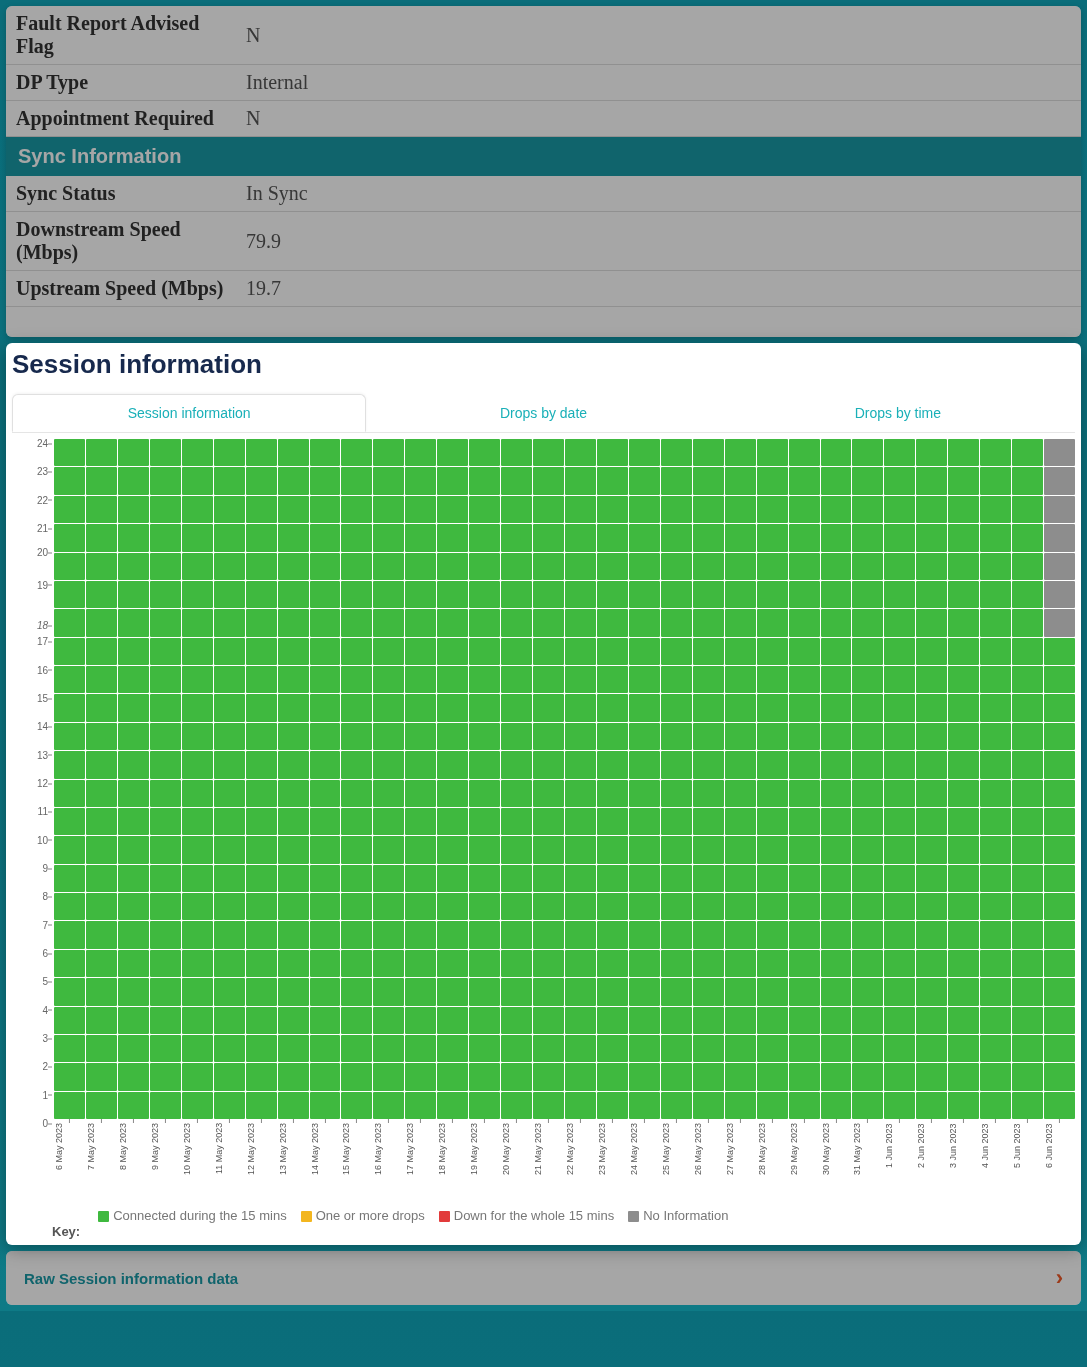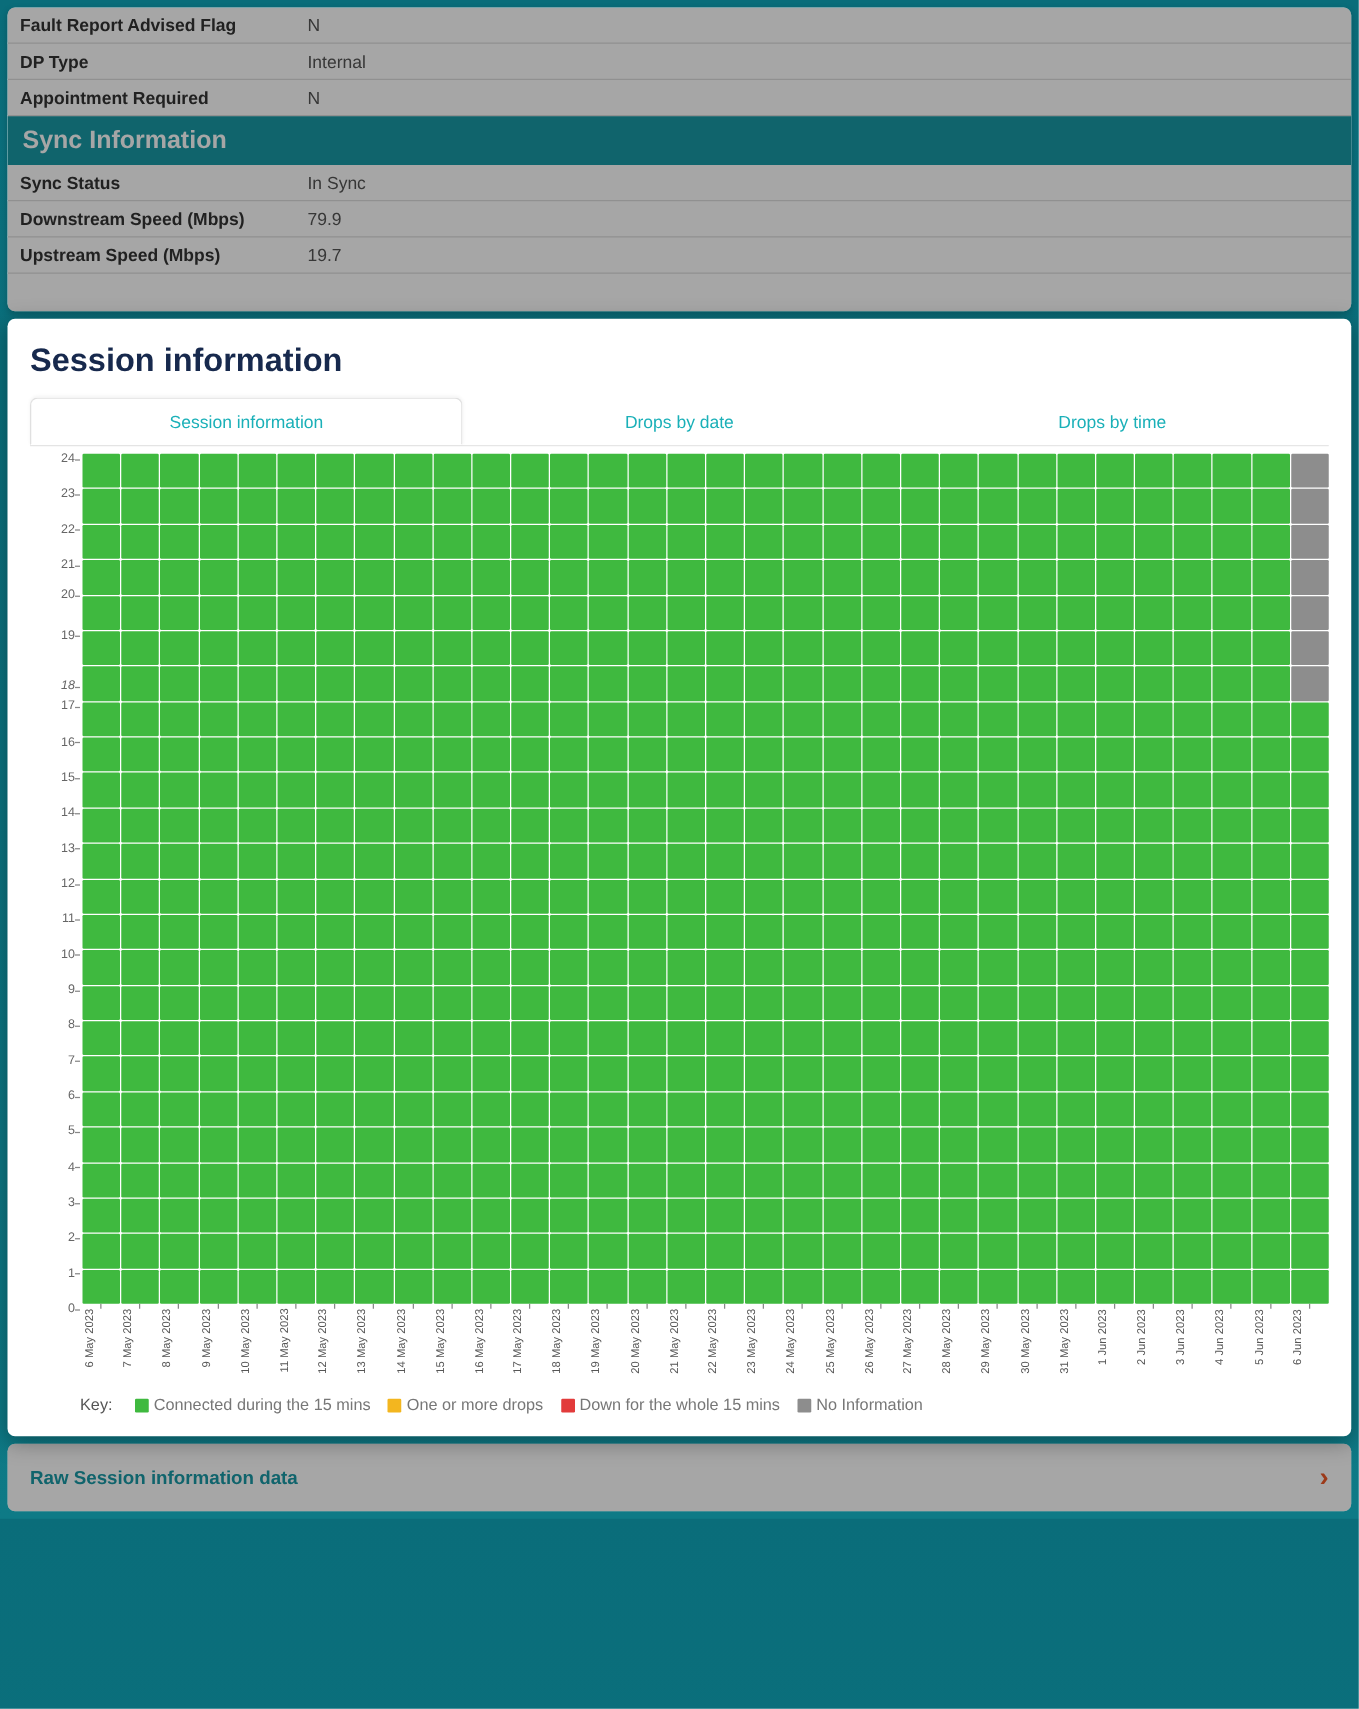--- a/index.html
+++ b/index.html
@@ -18,38 +18,38 @@
     background: rgba(0,0,0,0.35);
     pointer-events:none;
   }
   .panel {
     background: #fff;
     margin: 6px;
     border-radius: 6px;
     overflow: hidden;
     box-shadow: 0 2px 6px rgba(0,0,0,0.2);
   }
-  .info-table { width: 100%; border-collapse: collapse; font-size: 14px; }
+  .info-table { width: 100%; border-collapse: collapse; font-size: 20px; font-family: Liberation Serif, serif; }
   .info-table tr { border-bottom: 1px solid #ddd; }
   .info-table td { padding: 6px 10px; }
   .info-table td.label { font-weight: bold; width: 230px; color:#333; }
   .info-table td.value { color:#555; }
   .section-header {
     background:#1a9aa7;
     color:#fff;
     font-weight:bold;
     font-size:20px;
     padding:8px 12px;
   }
   
   .session-panel {
     background:#fff;
     margin:6px;
     border-radius:6px;
-    padding:18px;
+    padding:6px;
     box-shadow:0 4px 18px rgba(0,0,0,0.35);
     position:relative;
     z-index:5;
   }
   .session-title {
     color:#17294d;
     font-size:26px;
     font-weight:bold;
     margin-bottom:14px;
   }
@@ -123,21 +123,21 @@
   }
   .legend {
     margin:14px 0 0 40px;
     font-size:13px;
     color:#777;
     display:flex;
     align-items:center;
     gap:14px;
     flex-wrap:wrap;
   }
-  .legend b { color:#555; font-weight:normal; margin-right:4px;}
+  .legend b { color:#555; font-weight:bold; margin-right:4px;margin-top:32px;}
   .swatch { display:inline-block; width:11px; height:11px; vertical-align:middle; margin-right:4px; border-radius:1px;}
   .sw-g{background:#3fb93f;} .sw-y{background:#f3b61f;} .sw-r{background:#e23b3b;} .sw-gr{background:#8d8d8d;}
   
   .raw-bar {
     margin:6px;
     background:#fff;
     border-radius:6px;
     padding:14px 18px;
     display:flex;
     justify-content:space-between;

